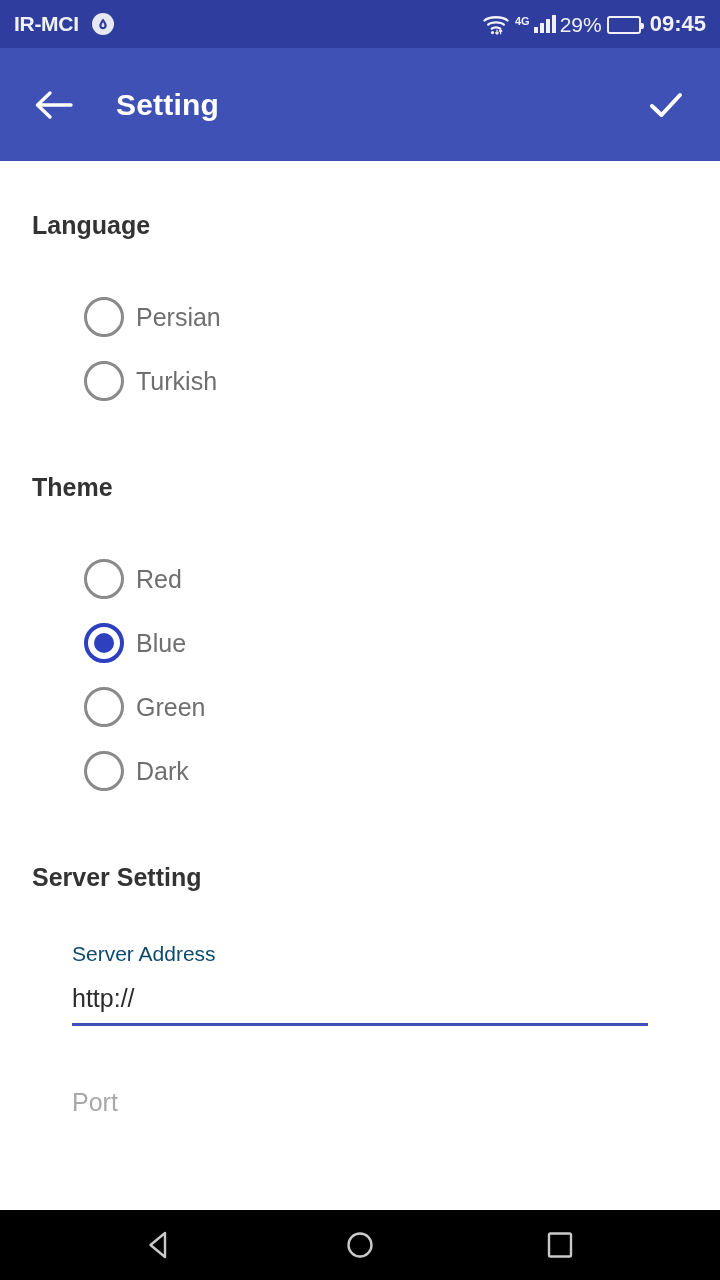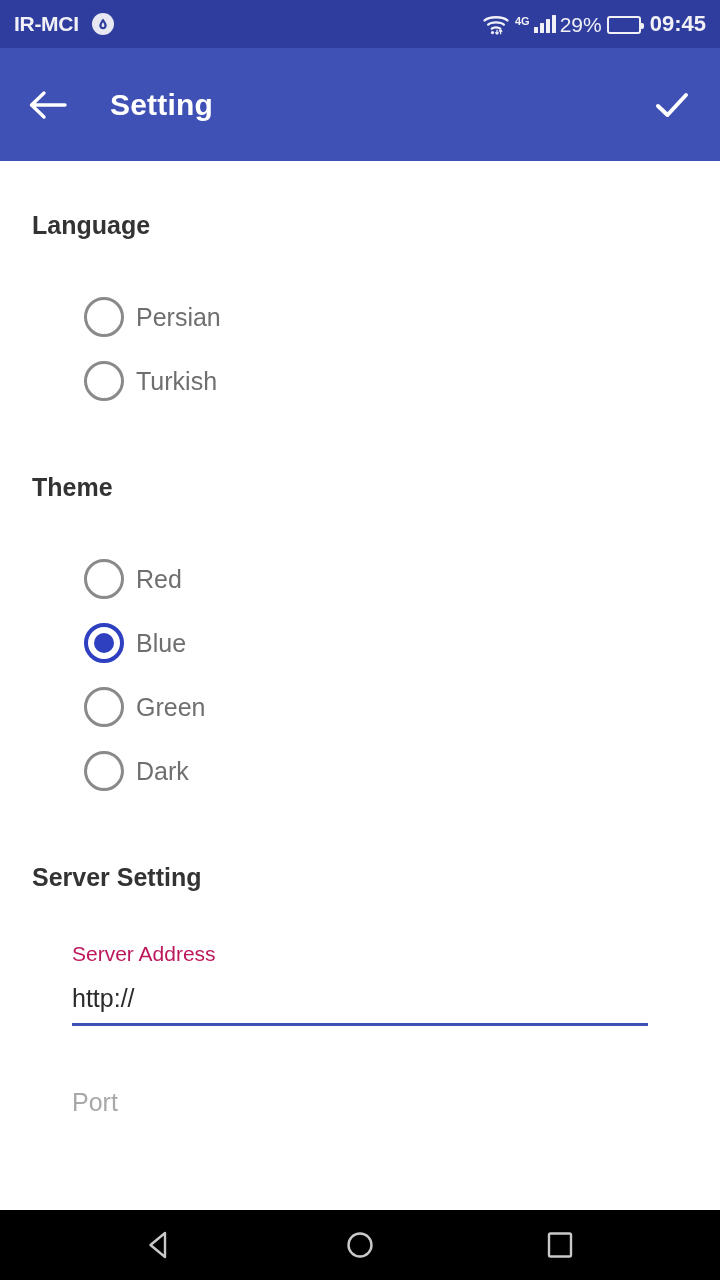--- a/index.html
+++ b/index.html
@@ -72,21 +72,21 @@
     font-size:22px; font-weight:700; line-height:1;
     margin-bottom:1px; margin-left:5px; color:#f0f0f6;
   }
 
   
   #app-bar {
     position:absolute; top:48px; left:0;
     width:720px; height:113px;
     background:#3F51B5;
     display:flex; align-items:center;
-    padding:0 20px;
+    padding:0 26px;
   }
   #back-button {
     width:56px; height:56px;
     display:flex; align-items:center; justify-content:center;
     cursor:pointer;
   }
   #app-bar-title {
     font-size:30px; font-weight:700; color:#ffffff;
     margin-left:34px; letter-spacing:0.2px;
   }
@@ -133,21 +133,21 @@
     font-size:25px; color:#6f6f6f;
     margin-left:12px; font-weight:400;
   }
 
   
   #server-section { }
   .field {
     padding:0 72px 0 72px;
   }
   .field-label {
-    font-size:21px; color:#be185d; font-weight:400;
+    font-size:21px; color:#0c4a6e; font-weight:400;
   }
   .field-value {
     font-size:25px; color:#2b2b2b; font-weight:400;
     padding-top:18px; padding-bottom:10px;
   }
   .field-underline {
     height:3px; background:#3F51B5; width:576px;
   }
   .field-placeholder {
     font-size:25px; color:#a8a8a8; font-weight:400;

